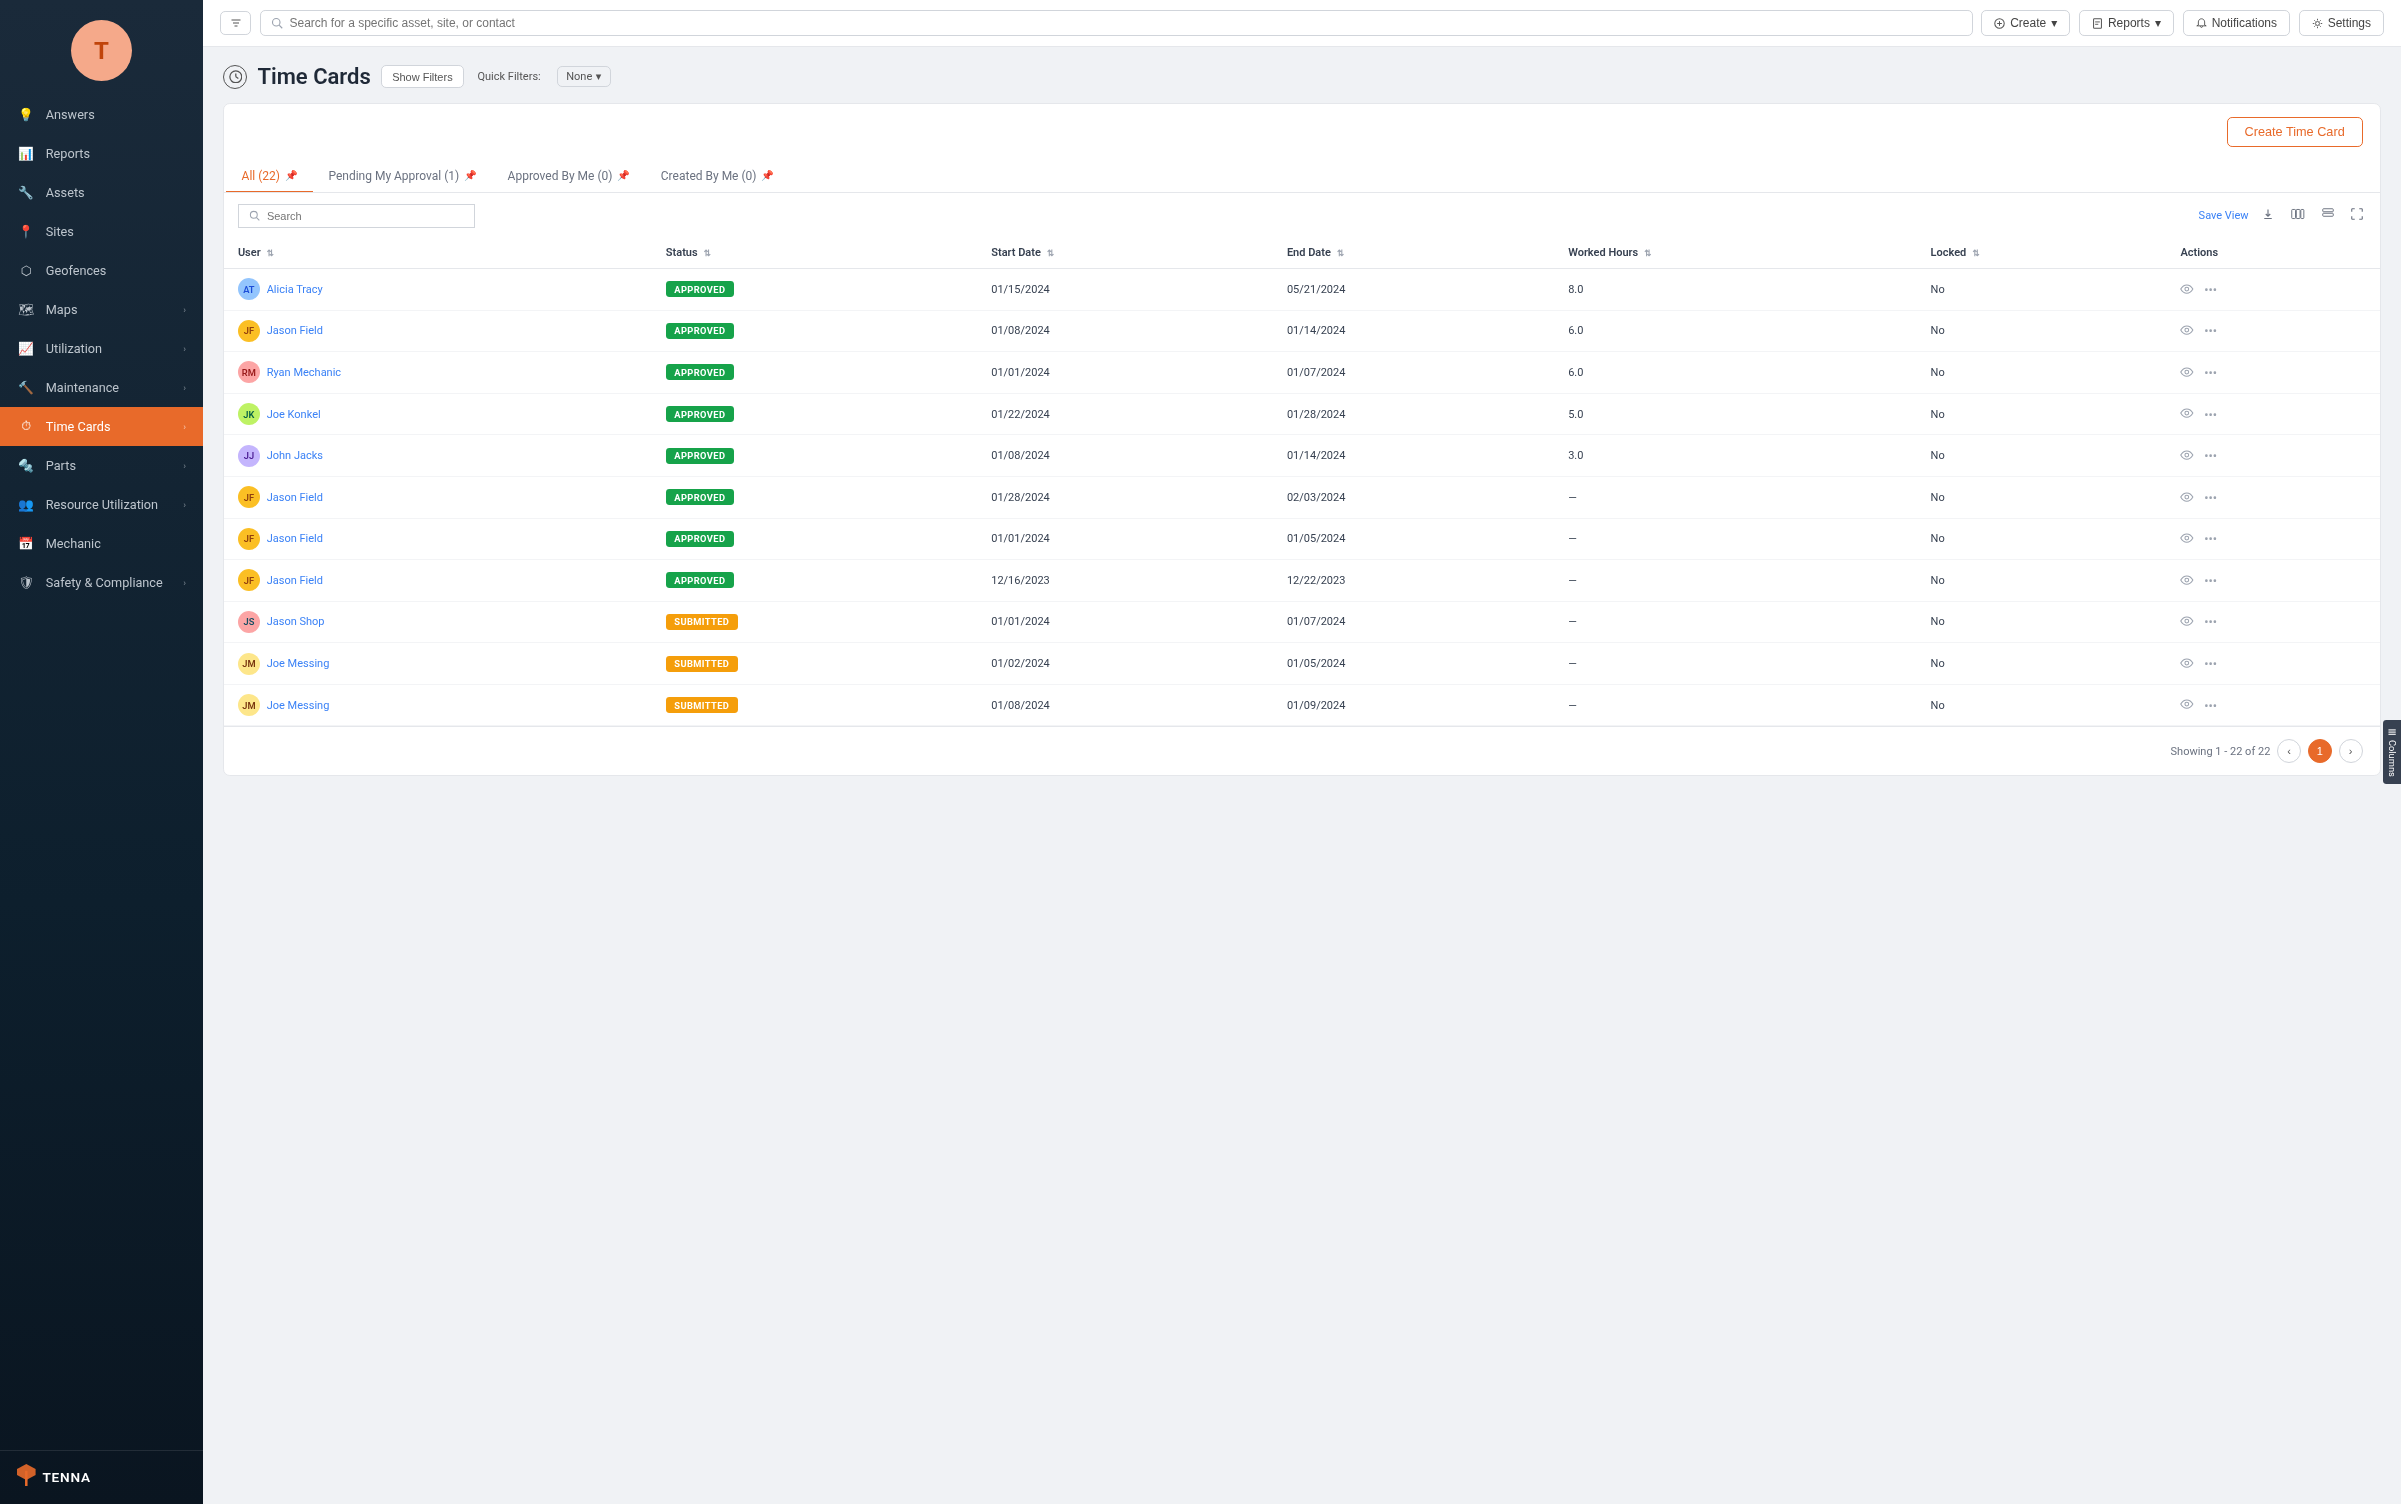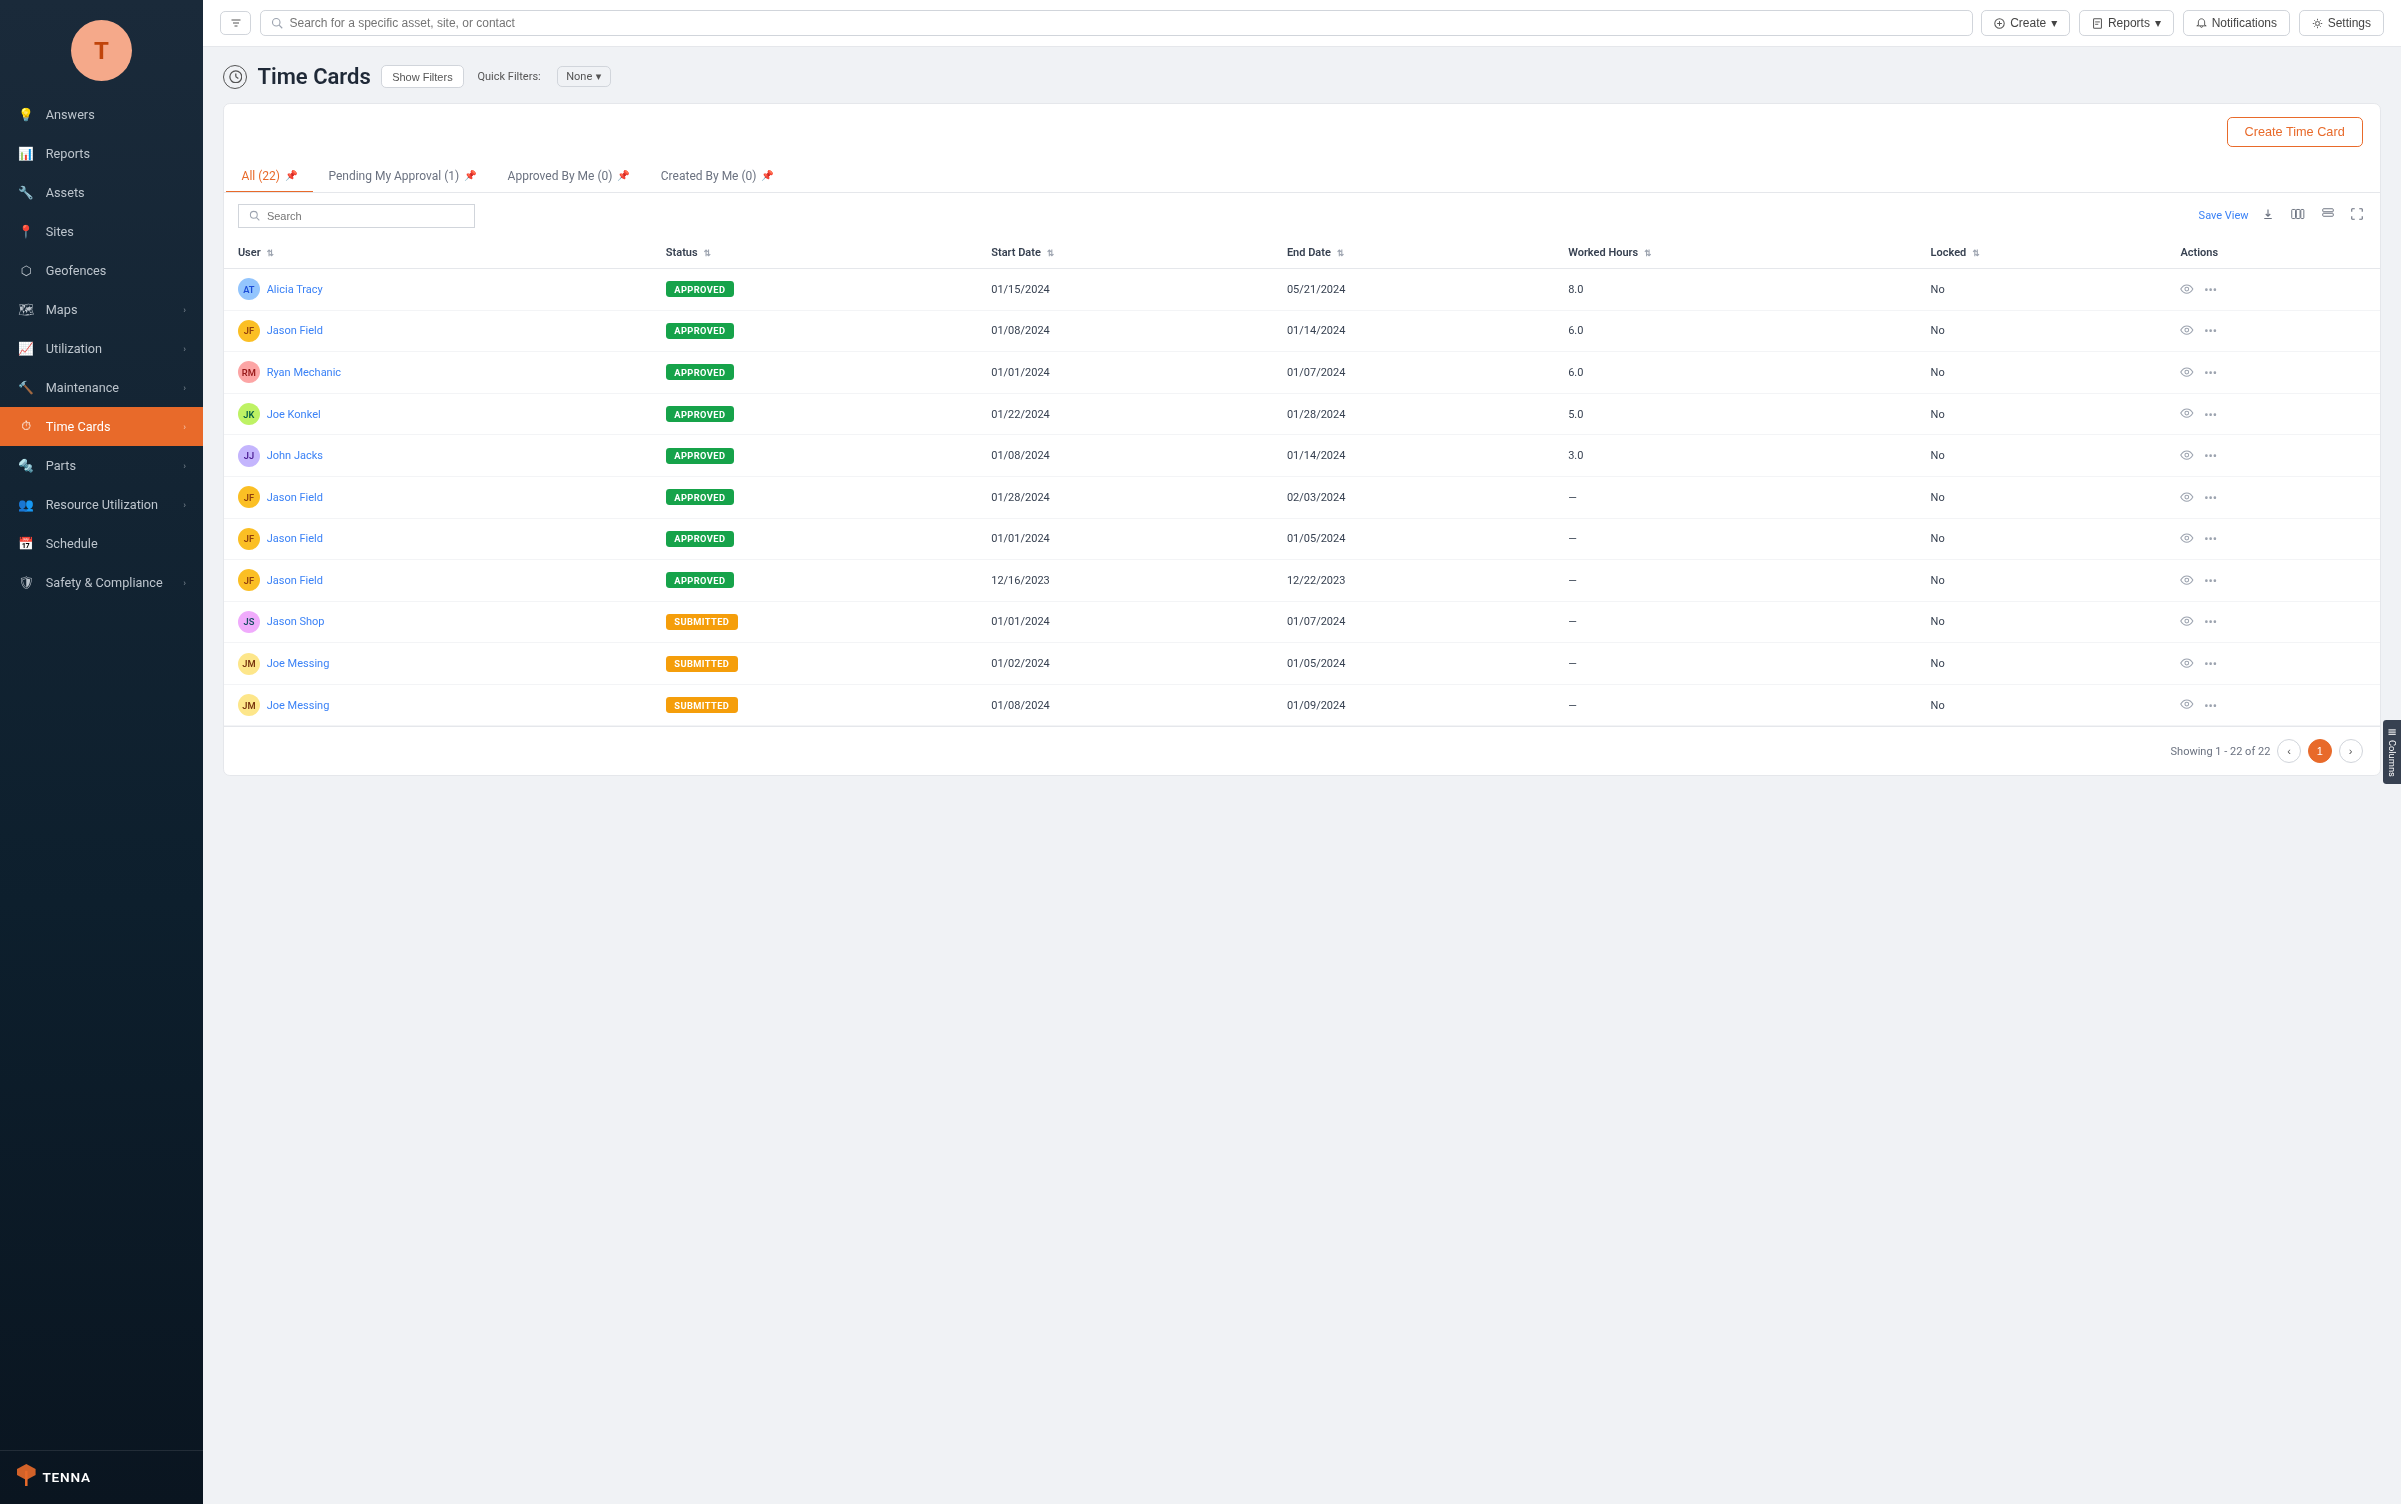--- a/index.html
+++ b/index.html
@@ -145,21 +145,21 @@
       <span class="nav-label">Parts</span>
       <span class="nav-arrow">›</span>
     </div>
       <div class="nav-item">
       <span class="nav-icon">👥</span>
       <span class="nav-label">Resource Utilization</span>
       <span class="nav-arrow">›</span>
     </div>
       <div class="nav-item">
       <span class="nav-icon">📅</span>
-      <span class="nav-label">Schedule</span>
+      <span class="nav-label">Mechanic</span>
 
     </div>
       <div class="nav-item">
       <span class="nav-icon">🛡</span>
       <span class="nav-label">Safety &amp; Compliance</span>
       <span class="nav-arrow">›</span>
     </div>
     </nav>
   <div class="sidebar-logo">
     <span class="logo-icon">
@@ -545,21 +545,21 @@
               <circle cx="9" cy="6.5" r="2.5" stroke="#9ca3af" stroke-width="1.4" fill="none"></circle>
             </svg>
           </span>
           <span class="action-icon">•••</span>
         </div>
       </td>
     </tr>
             <tr>
       <td>
         <div class="user-cell">
-          <div class="user-avatar" style="background:#f0abfc;color:#164e63">JS</div>
+          <div class="user-avatar" style="background:#fca5a5;color:#164e63">JS</div>
           <a href="#" class="user-link">Jason Shop</a>
         </div>
       </td>
       <td>
         <span class="badge badge-submitted">SUBMITTED</span>
       </td>
       <td>01/01/2024</td>
       <td>01/07/2024</td>
       <td>—</td>
       <td>No</td>

